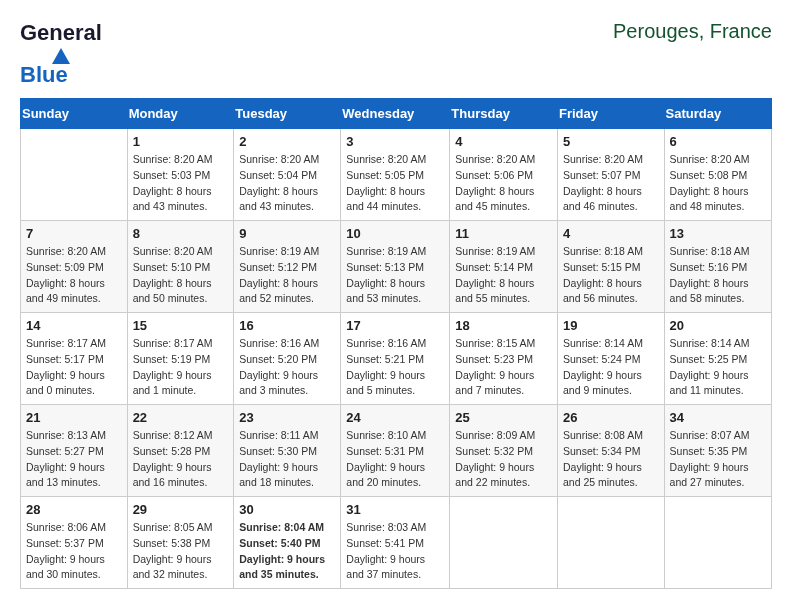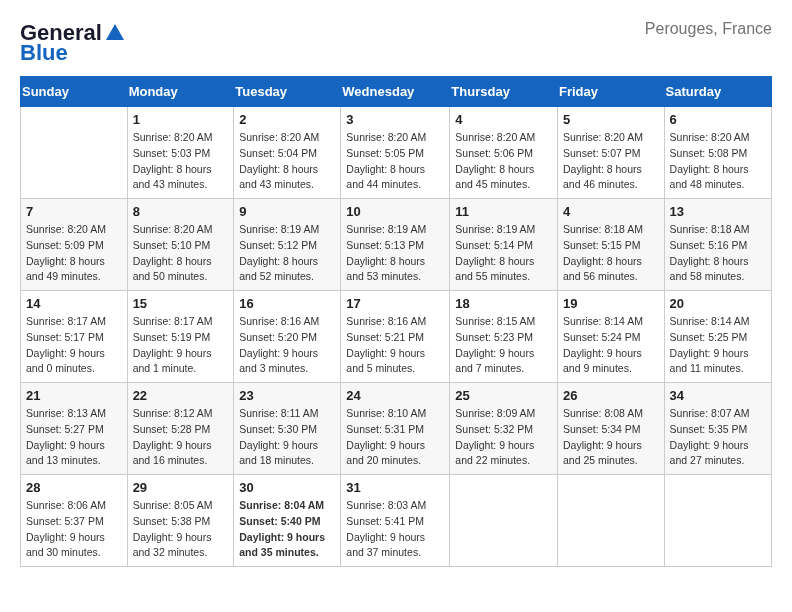--- a/index.html
+++ b/index.html
@@ -23,22 +23,22 @@
     }
     .title-section {
       text-align: right;
     }
     .calendar-title {
       font-size: 36px;
       font-weight: bold;
       color: #222;
     }
     .calendar-subtitle {
-      font-size: 16px;
-      color: #737373;
+      font-size: 20px;
+      color: #14532d;
     }
     table {
       width: 100%;
       border-collapse: collapse;
       font-size: 11px;
     }
     thead tr th {
       background-color: #1565c0;
       color: #fff;
       padding: 7px 1px;
@@ -72,21 +72,21 @@
     }
     .empty-cell {
       background: #fff !important;
     }
   </style>
 </head>
 <body>
 
 <div class="header">
   <div class="logo">
-    <div style="display:flex;align-items:center;">
+    <div style="display:flex;align-items:center;flex-direction:column;">
       <span style="font-size:22px;font-weight:bold;color:#1a1a2e;">General</span>
       <svg width="22" height="22" viewBox="0 0 22 22" style="margin:0 2px;">
         <polygon points="11,2 20,18 2,18" fill="#1565c0"></polygon>
       </svg>
     </div>
     <span style="font-size:22px;font-weight:bold;color:#1565c0;margin-top:-6px;">Blue</span>
   </div>
   <div class="title-section">
     <div class="calendar-subtitle">Perouges, France</div>
   </div>

